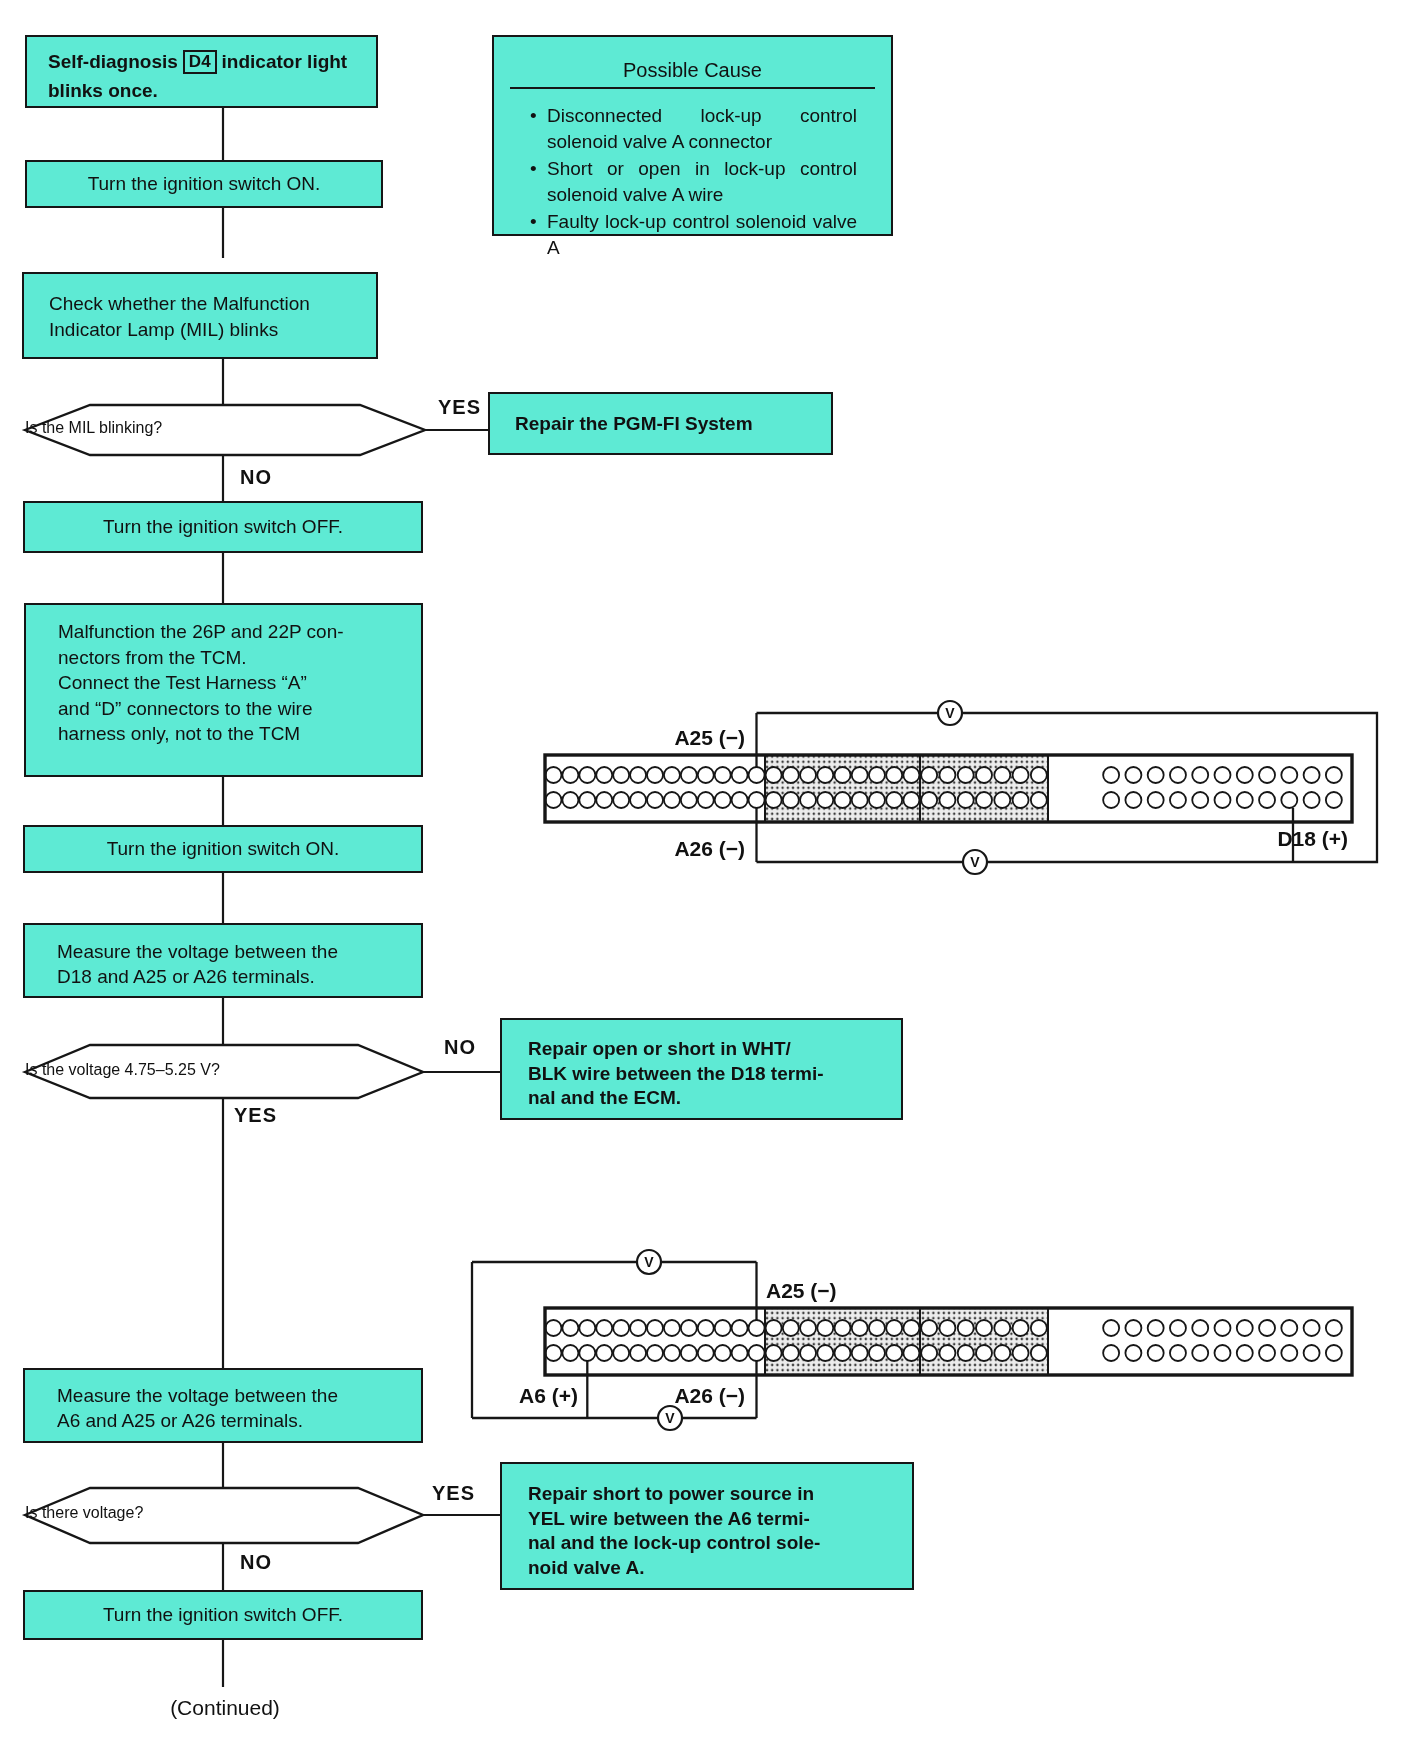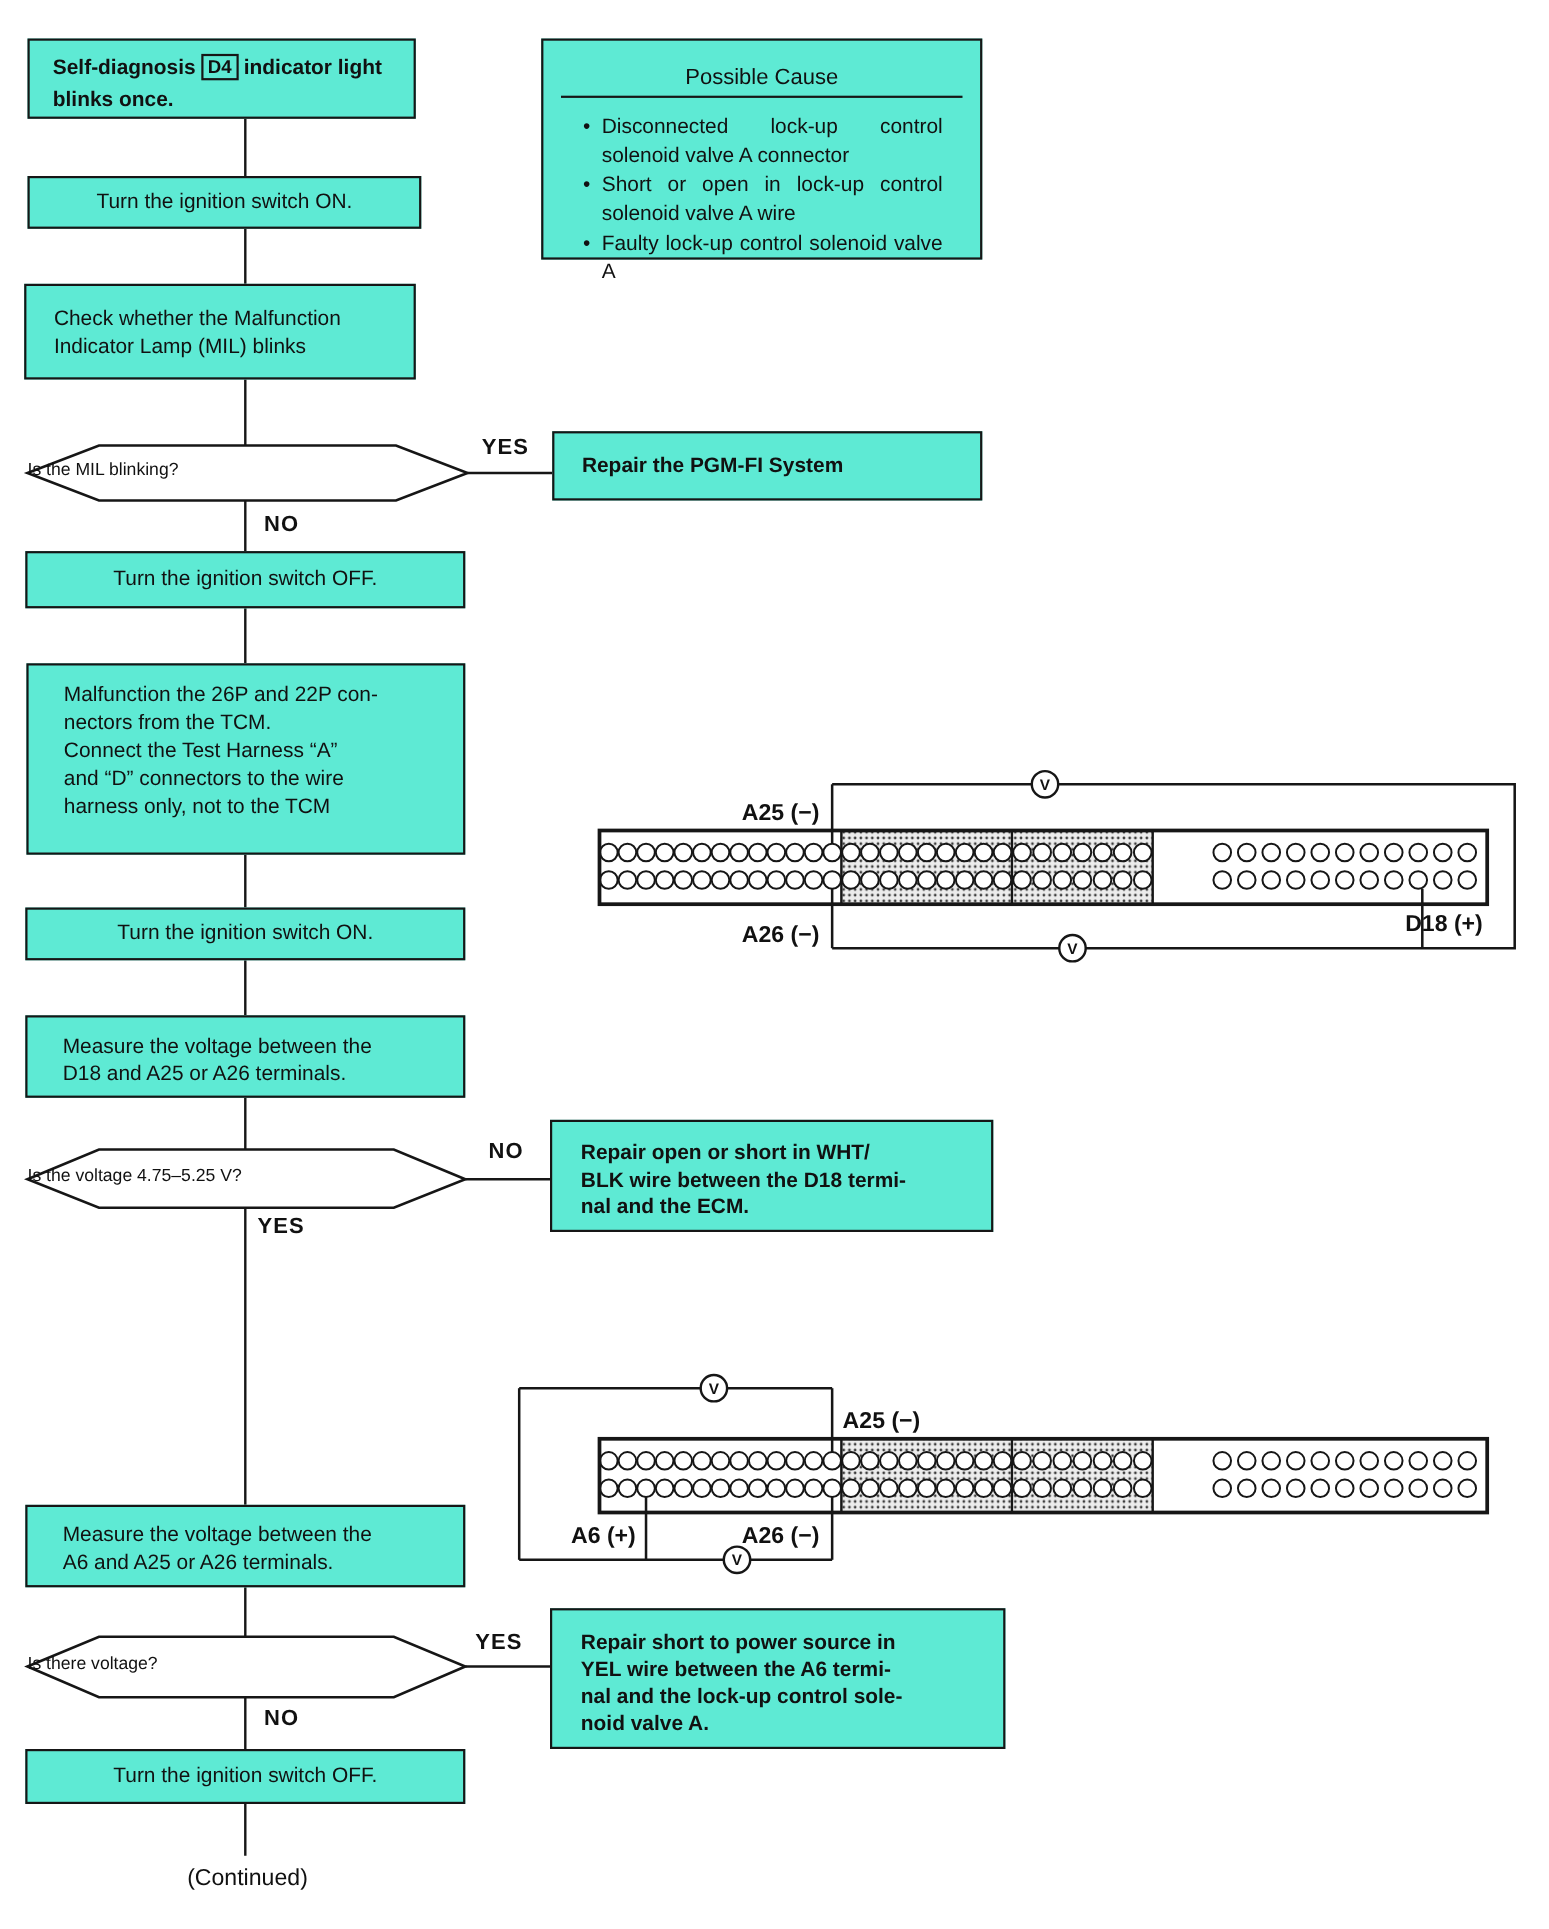--- a/index.html
+++ b/index.html
@@ -276,31 +276,31 @@
 
   <div class="box bold" style="left:25px;top:35px;width:353px;height:73px;padding:10px 10px 0 21px;line-height:29px;">
     <div class="ln"><span>Self-diagnosis</span><span class="codebox">D4</span><span>indicator light</span></div>
     <div class="ln">blinks once.</div>
   </div>
 
   <div class="box ctr" style="left:25px;top:160px;width:358px;height:48px;">
     <span>Turn the ignition switch ON.</span>
   </div>
 
-  <div class="box" style="left:22px;top:258px;width:356px;height:87px;padding:17px 6px 0 25px;line-height:26px;">
+  <div class="box" style="left:22px;top:272px;width:356px;height:87px;padding:17px 6px 0 25px;line-height:26px;">
     <div class="ln">Check whether the Malfunction</div>
     <div class="ln">Indicator Lamp (MIL) blinks</div>
   </div>
 
   <div class="hexlab" style="left:25px;top:419px;width:400px;">Is the MIL blinking?</div>
 
   <div class="branch" style="left:438px;top:396px;">YES</div>
   <div class="branch" style="left:240px;top:466px;">NO</div>
 
-  <div class="box ctr bold" style="left:502px;top:392px;width:391px;height:63px;justify-content:flex-start;padding-left:25px;">
+  <div class="box ctr bold" style="left:488px;top:392px;width:345px;height:63px;justify-content:flex-start;padding-left:25px;">
     <span>Repair the PGM-FI System</span>
   </div>
 
   <div class="box ctr" style="left:23px;top:501px;width:400px;height:52px;">
     <span>Turn the ignition switch OFF.</span>
   </div>
 
   <div class="box" style="left:24px;top:603px;width:399px;height:174px;padding:14px 6px 0 32px;line-height:25.5px;">
     <div class="ln">Malfunction the 26P and 22P con-</div>
     <div class="ln">nectors from the TCM.</div>

